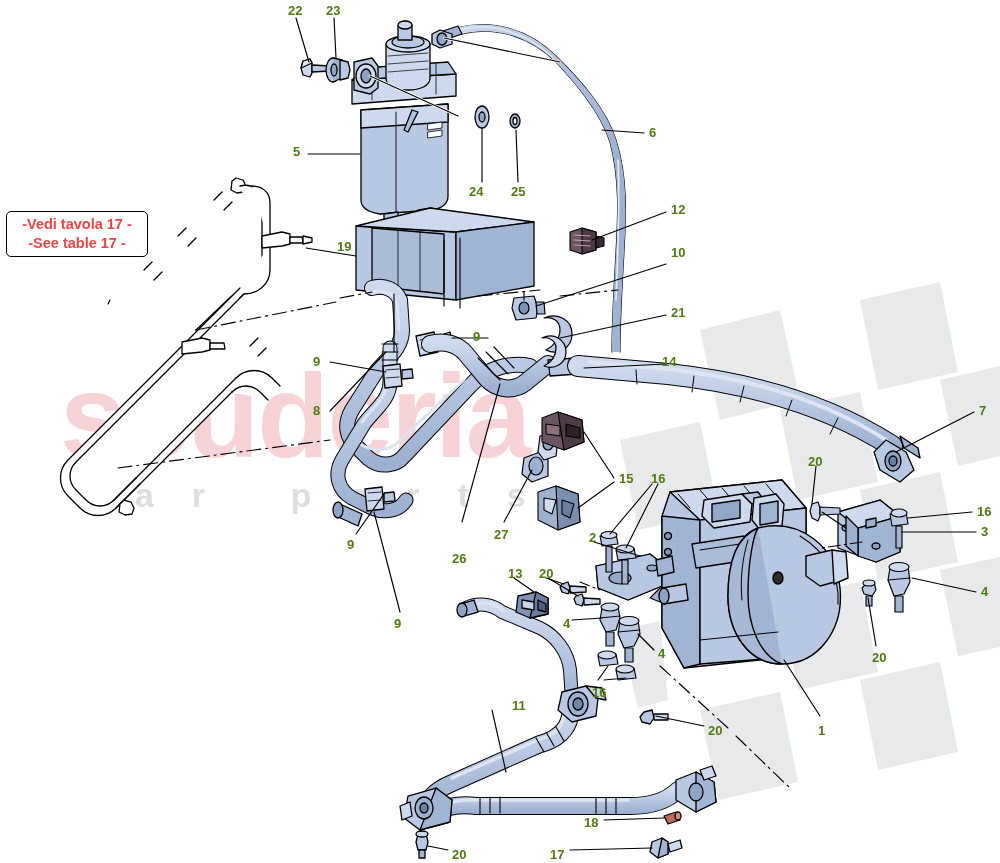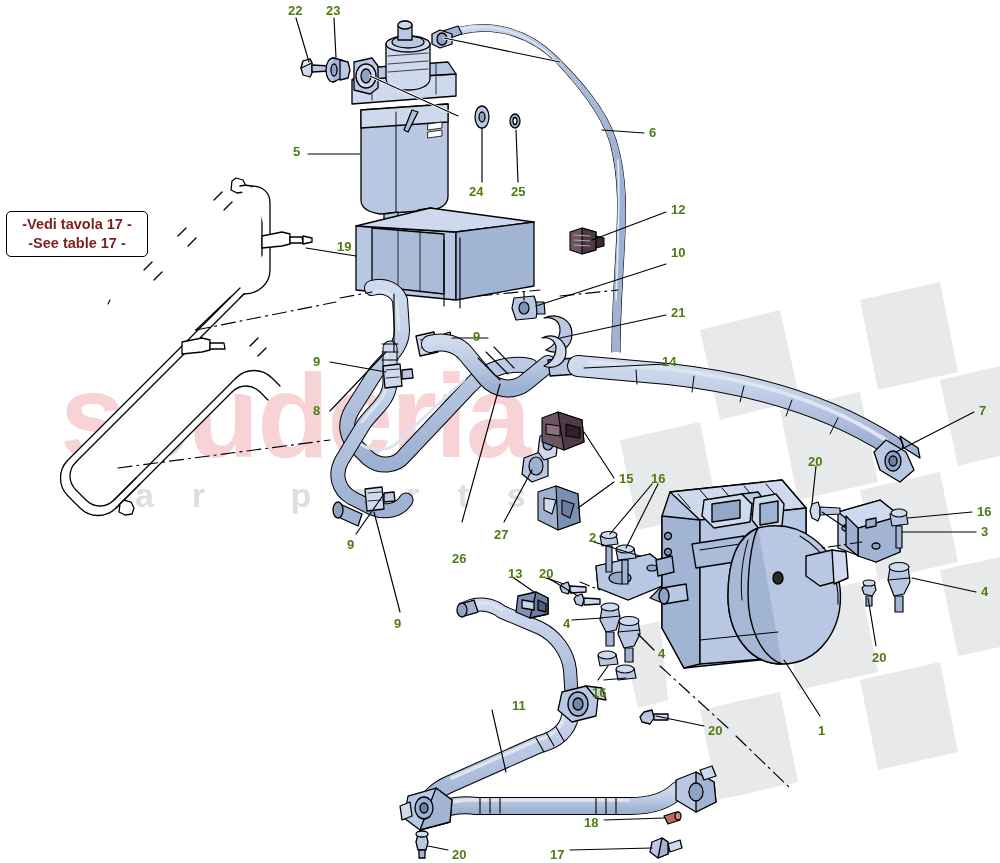--- a/index.html
+++ b/index.html
@@ -53,21 +53,21 @@
     width: 142px;
     border: 1.6px solid #000;
     border-radius: 5px;
     background: #fff;
     padding: 3px 4px 4px 4px;
     z-index: 5;
   }
   #table-ref div {
     font-size: 14.5px;
     font-weight: bold;
-    color: #7f1d1d;
+    color: #ef4444;
     text-align: center;
     line-height: 1.28;
     white-space: nowrap;
   }
 
   
   .lbl {
     position: absolute;
     font-size: 13px;
     font-weight: bold;

